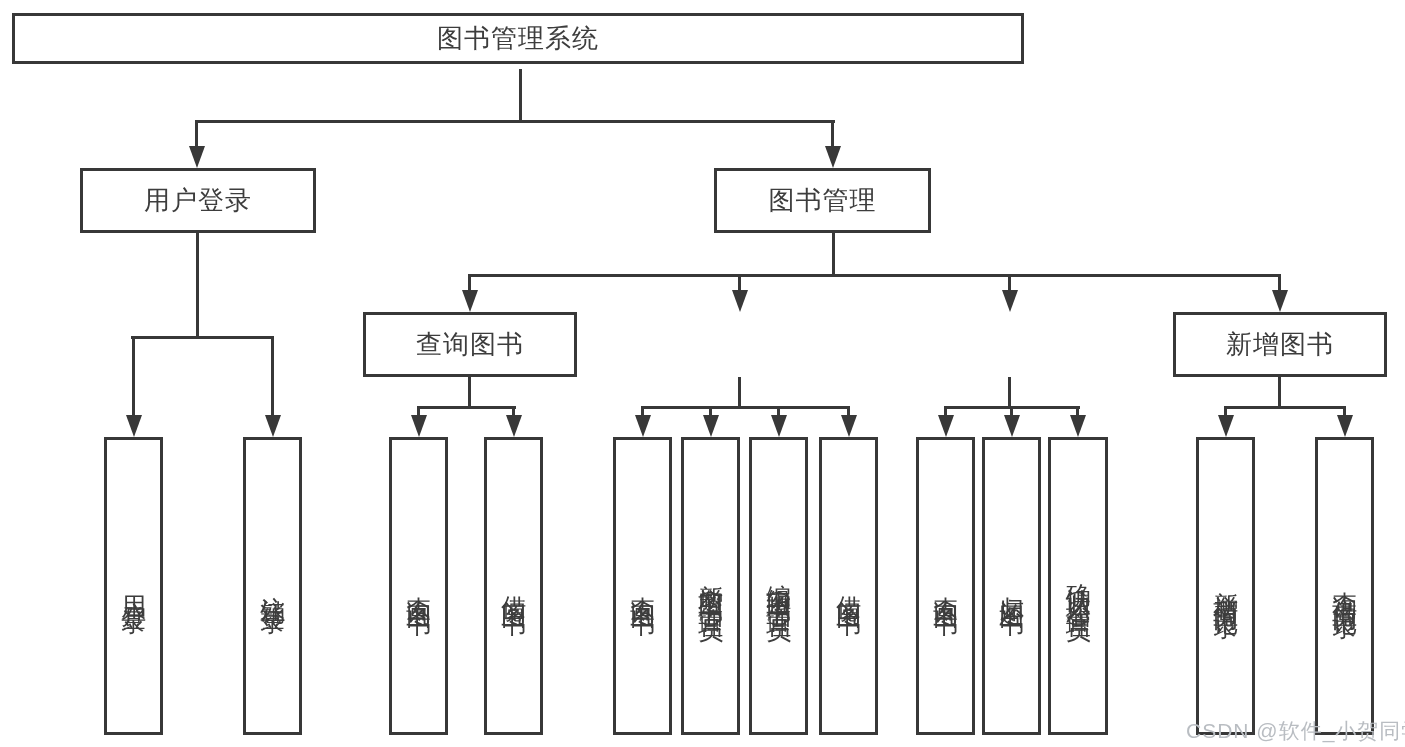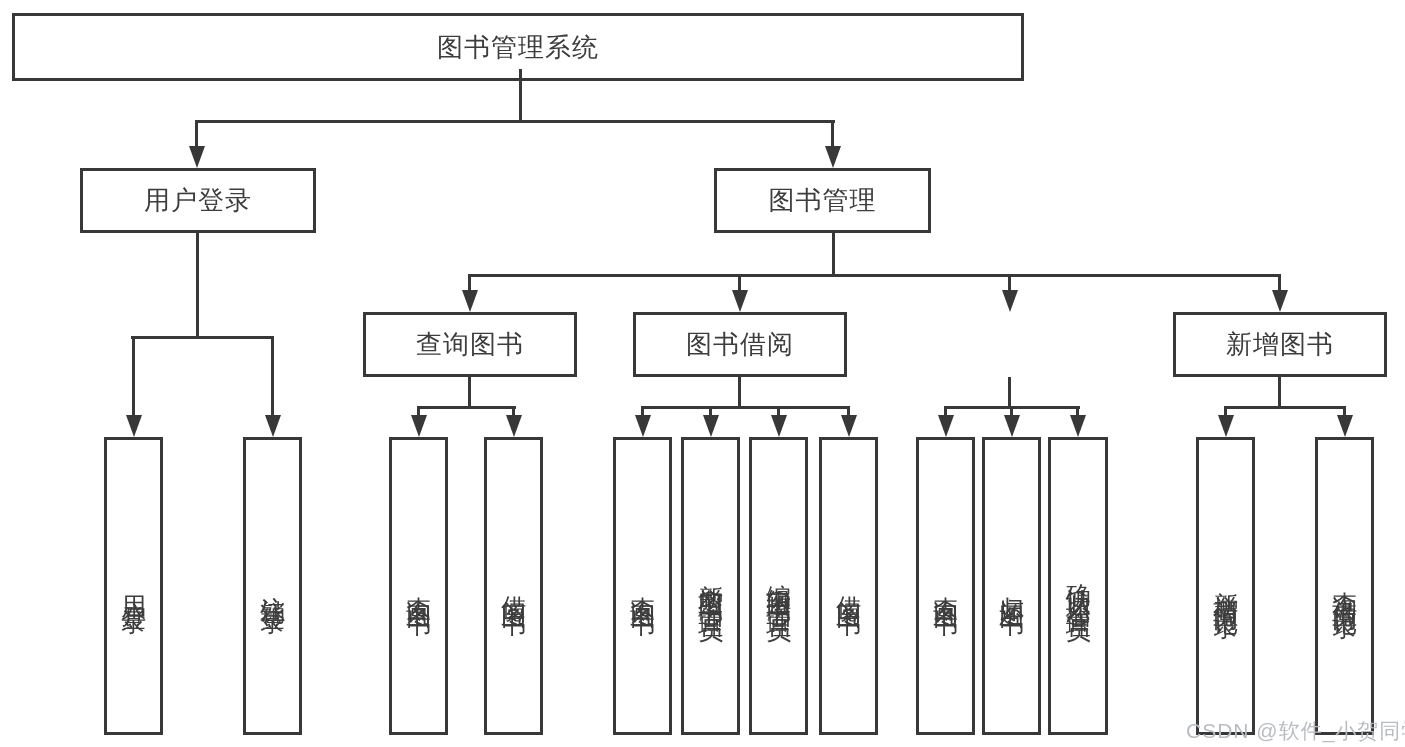--- a/index.html
+++ b/index.html
@@ -59,21 +59,21 @@
     color: var(--watermark);
     letter-spacing: 1px;
     white-space: nowrap;
   }
 </style>
 </head>
 <body>
 
 <div class="canvas">
 
-  <div class="box hbox" style="left:12px;top:13px;width:1012px;height:68px;">
+  <div class="box hbox" style="left:12px;top:13px;width:1012px;height:51px;">
     <span>图书管理系统</span>
   </div>
 
   <div class="vl" style="left:519px;top:69px;height:51px;"></div>
   <div class="hl" style="left:195px;top:120px;width:640px;"></div>
   <div class="vl" style="left:195px;top:120px;height:26px;"></div>
   <div class="ah" style="left:189px;top:146px;"></div>
   <div class="vl" style="left:831px;top:120px;height:26px;"></div>
   <div class="ah" style="left:825px;top:146px;"></div>
 
@@ -97,23 +97,20 @@
   <div class="ah" style="left:462px;top:290px;"></div>
   <div class="vl" style="left:738px;top:274px;height:16px;"></div>
   <div class="ah" style="left:732px;top:290px;"></div>
   <div class="vl" style="left:1008px;top:274px;height:16px;"></div>
   <div class="ah" style="left:1002px;top:290px;"></div>
   <div class="vl" style="left:1278px;top:274px;height:16px;"></div>
   <div class="ah" style="left:1272px;top:290px;"></div>
 
   <div class="box hbox" style="left:363px;top:312px;width:214px;height:65px;">
     <span>查询图书</span>
-  </div>
-  <div class="box hbox" style="left:633px;top:312px;width:214px;height:65px;">
-    <span>图书借阅</span>
   </div>
   <div class="box hbox" style="left:1173px;top:312px;width:214px;height:65px;">
     <span>新增图书</span>
   </div>
 
   <div class="vl" style="left:468px;top:377px;height:29px;"></div>
   <div class="hl" style="left:417px;top:406px;width:99px;"></div>
   <div class="vl" style="left:417px;top:406px;height:9px;"></div>
   <div class="ah" style="left:411px;top:415px;"></div>
   <div class="vl" style="left:512px;top:406px;height:9px;"></div>

